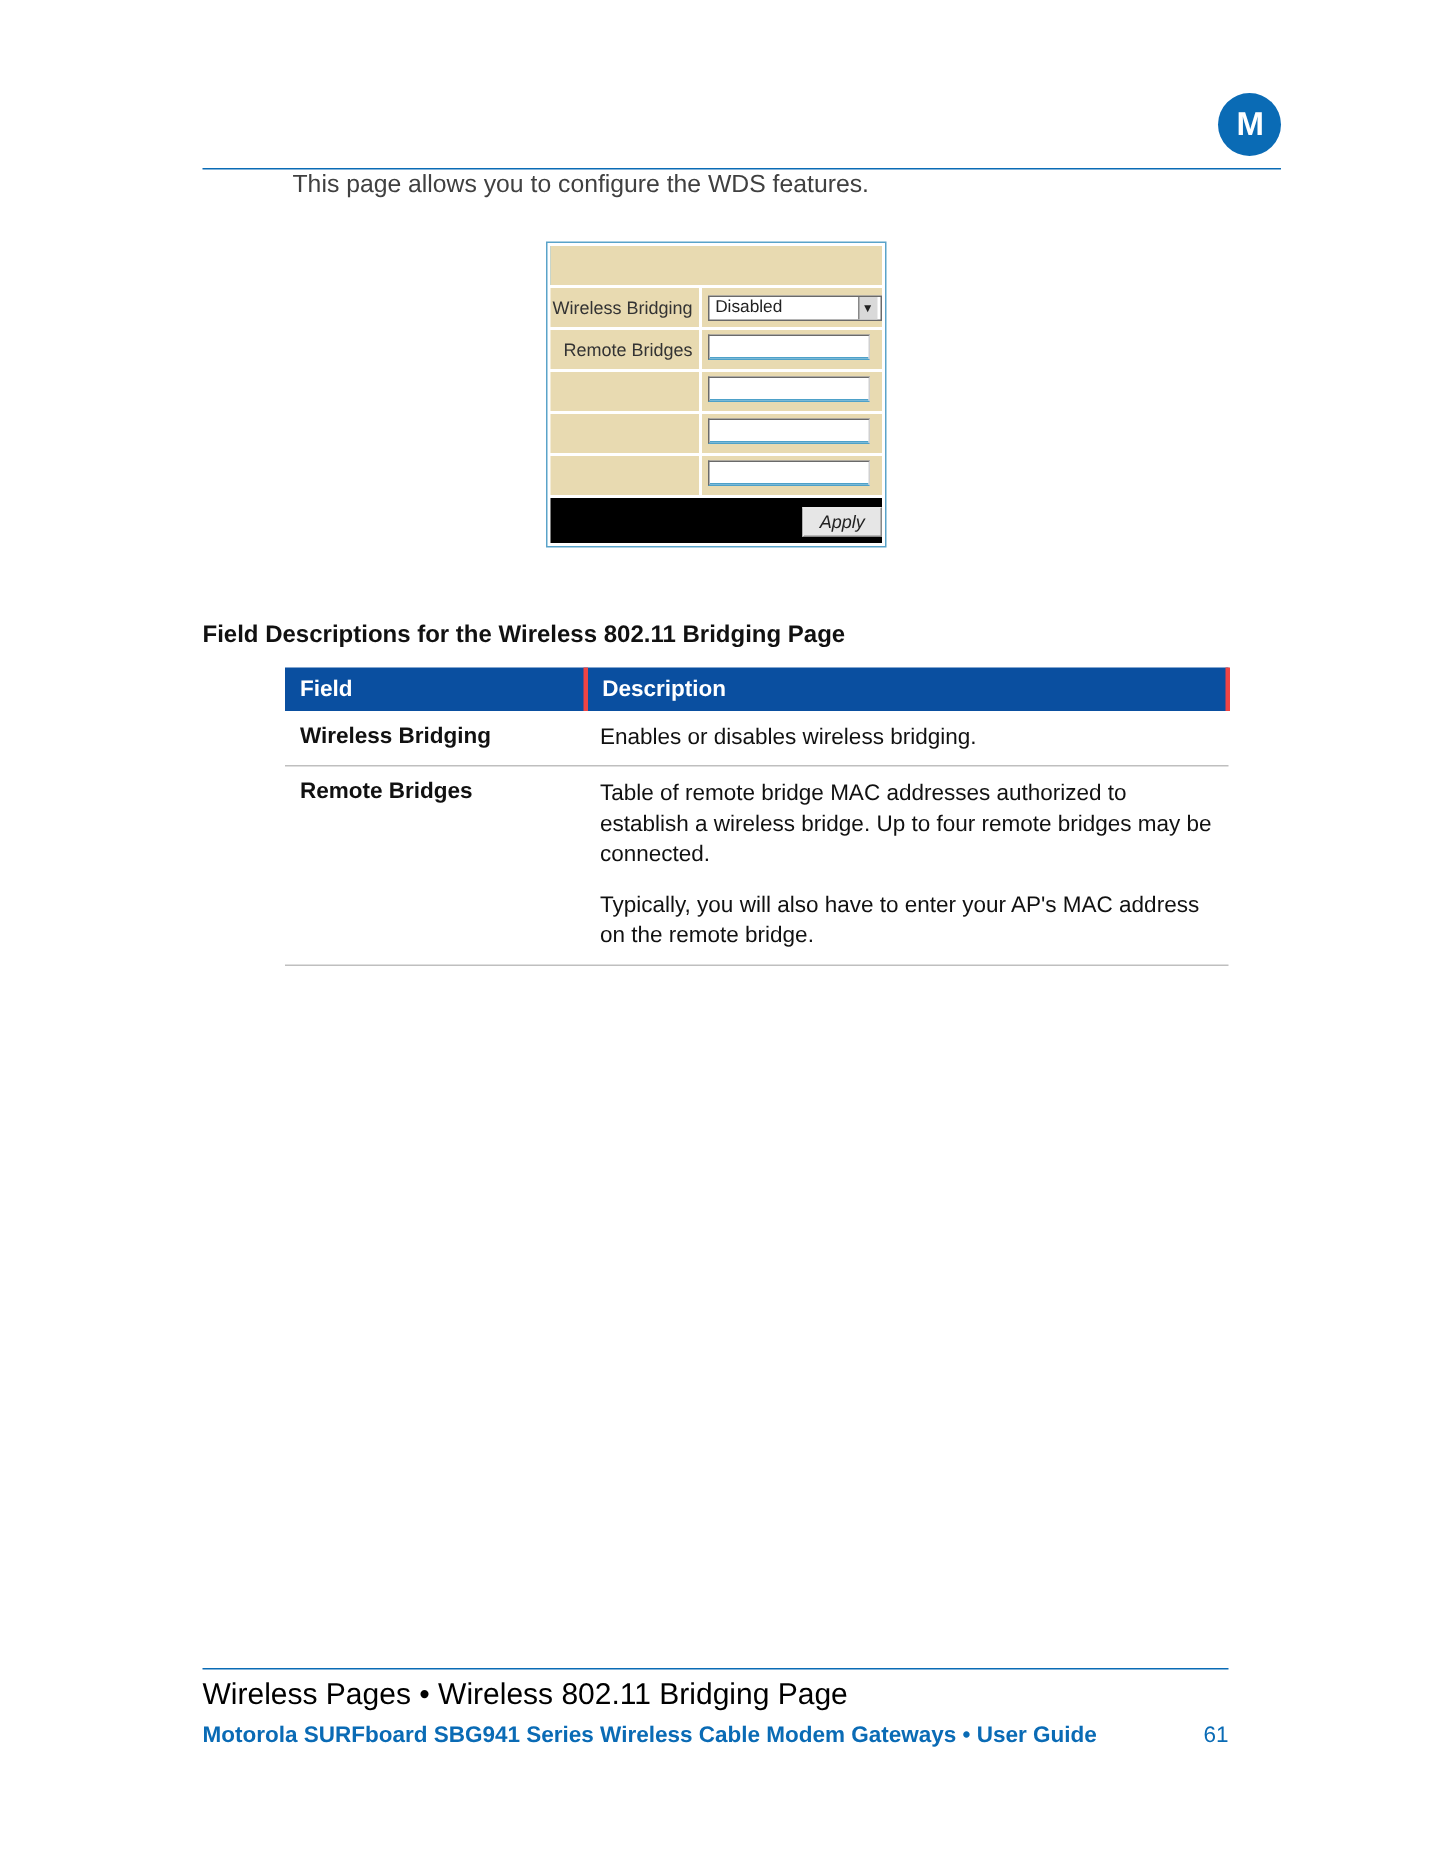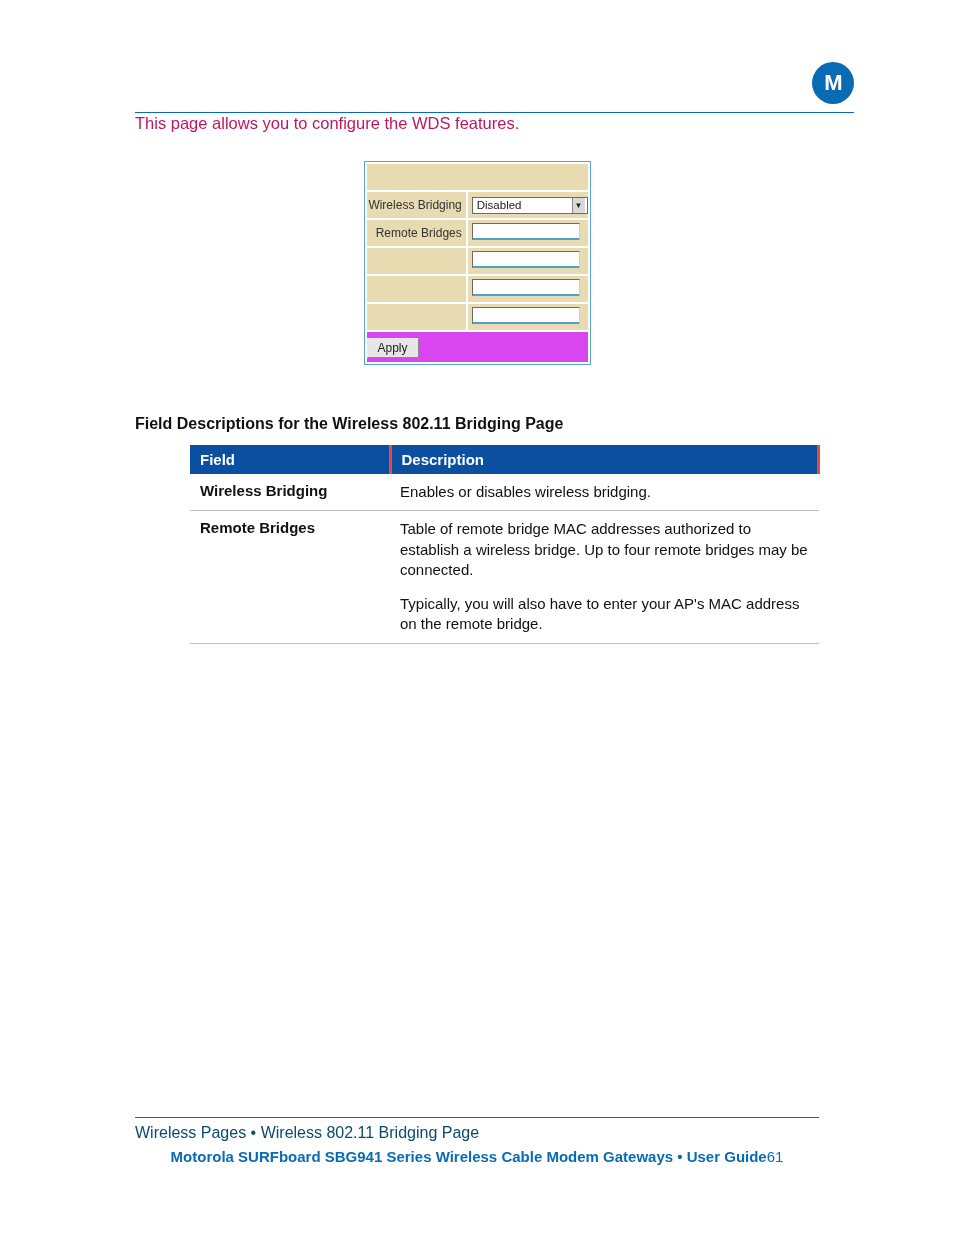--- a/index.html
+++ b/index.html
@@ -3,45 +3,45 @@
 <meta charset="utf-8">
 <style>
   * { box-sizing: border-box; margin: 0; padding: 0; }
   html, body { width: 954px; height: 1235px; background: #ffffff; font-family: Arial, Helvetica, sans-serif; color: #000; }
   .page { position: relative; width: 954px; height: 1235px; padding: 60px 135px 0 135px; }
   .logo-wrap { position: absolute; top: 62px; right: 100px; }
   .header-rule { position: absolute; left: 135px; right: 100px; top: 112px; height: 0; border-top: 1.5px solid #0a6bb5; }
   .logo-circle { width: 42px; height: 42px; border-radius: 50%; background: #0a6bb5; display: flex; align-items: center; justify-content: center; }
   .logo-m { color: #fff; font-weight: bold; font-family: Arial, sans-serif; font-size: 22px; letter-spacing: -1px; }
   .section-title { font-family: "Arial Narrow", Arial, sans-serif; font-stretch: condensed; color: #0a6bb5; font-size: 30px; font-weight: bold; margin-top: 140px; letter-spacing: -0.3px; }
-  .intro { font-size: 16.5px; margin-top: 54px; color: #be185d; }
+  .intro { font-size: 16.5px; margin-top: 54px; margin-left: 60px; color: #404040; }
   .config-wrap { display: flex; justify-content: center; margin-top: 28px; }
   .config-table { border: 1.5px solid #5aa3c9; border-collapse: separate; border-spacing: 2px; background: #ffffff; width: 227px; }
   .config-table .hdr { background: #4ea1c9; height: 23px; }
   .config-table td { background: #e8dab1; height: 26px; font-family: Arial, sans-serif; font-size: 12px; color: #333; vertical-align: middle; }
   .config-table td.lab { text-align: right; padding-right: 4px; width: 100px; }
   .config-table td.val { padding-left: 4px; }
-  .config-table tr.apply-row td { background: #d946ef; text-align: left; padding: 6px 0 4px 0; }
+  .config-table tr.apply-row td { background: #000000; text-align: right; padding: 6px 0 4px 0; font-style: italic; }
   .select-box { display: inline-flex; align-items: center; border: 1px solid #6a6a6a; background: #fff; height: 17px; font-size: 11.5px; padding: 0 2px 0 4px; color: #222; gap: 44px; }
   .select-arrow { background: #d9d9d9; border-left: 1px solid #888; margin-left: 6px; display: inline-flex; align-items: center; justify-content: center; width: 13px; height: 15px; font-size: 8px; color: #222; }
   .txt-input { display: inline-block; width: 108px; height: 17px; background: #fff; border-top: 1px solid #6a6a6a; border-left: 1px solid #6a6a6a; border-right: 1px solid #d0d0d0; border-bottom: 1px solid #4ea1c9; box-shadow: inset 0 -1px 0 #4ea1c9; }
   .apply-btn { display: inline-block; background: #e6e6e6; border: 1px solid #888; border-top-color: #e9e9e9; border-left-color: #e9e9e9; padding: 2px 10px; font-size: 12px; font-family: Arial, sans-serif; color: #222; }
   .desc-title { text-align: left; font-weight: bold; font-size: 16px; margin-top: 50px; color: #111; }
   .field-table { width: 630px; margin: 12px 0 0 55px; border-collapse: collapse; }
   .field-table thead th { background: #0a4fa0; color: #fff; font-weight: bold; text-align: left; font-size: 15px; padding: 6px 10px; border-right: 3px solid #ef4444; }
   .field-table thead th:first-child { width: 200px; }
   .field-table tbody td { padding: 8px 10px; font-size: 15px; vertical-align: top; border-bottom: 1px solid #bfbfbf; color: #111; }
   .field-table tbody td.fld { font-weight: bold; }
   .field-table tbody tr:last-child td { border-bottom: 1px solid #bfbfbf; }
   .desc-block p { margin-bottom: 14px; line-height: 1.35; }
   .desc-block p:last-child { margin-bottom: 0; }
   .footer { position: absolute; left: 135px; right: 135px; bottom: 70px; }
   .foot-rule { border-top: 1px solid #0a6bb5; margin-bottom: 6px; }
-  .crumb { color: #0c4a6e; font-size: 16px; margin-bottom: 6px; }
-  .foot-line2 { display: flex; justify-content: center; align-items: baseline; }
+  .crumb { color: #000000; font-size: 20px; margin-bottom: 6px; }
+  .foot-line2 { display: flex; justify-content: space-between; align-items: baseline; }
   .pub { color: #0a6bb5; font-weight: bold; font-size: 15px; }
   .pgnum { color: #0a6bb5; font-size: 15px; }
   .docnum { color: #0a6bb5; font-weight: bold; font-size: 15px; margin-top: 4px; }
 </style>
 </head>
 <body>
 
 <div class="page">
 
   <div class="logo-wrap">

